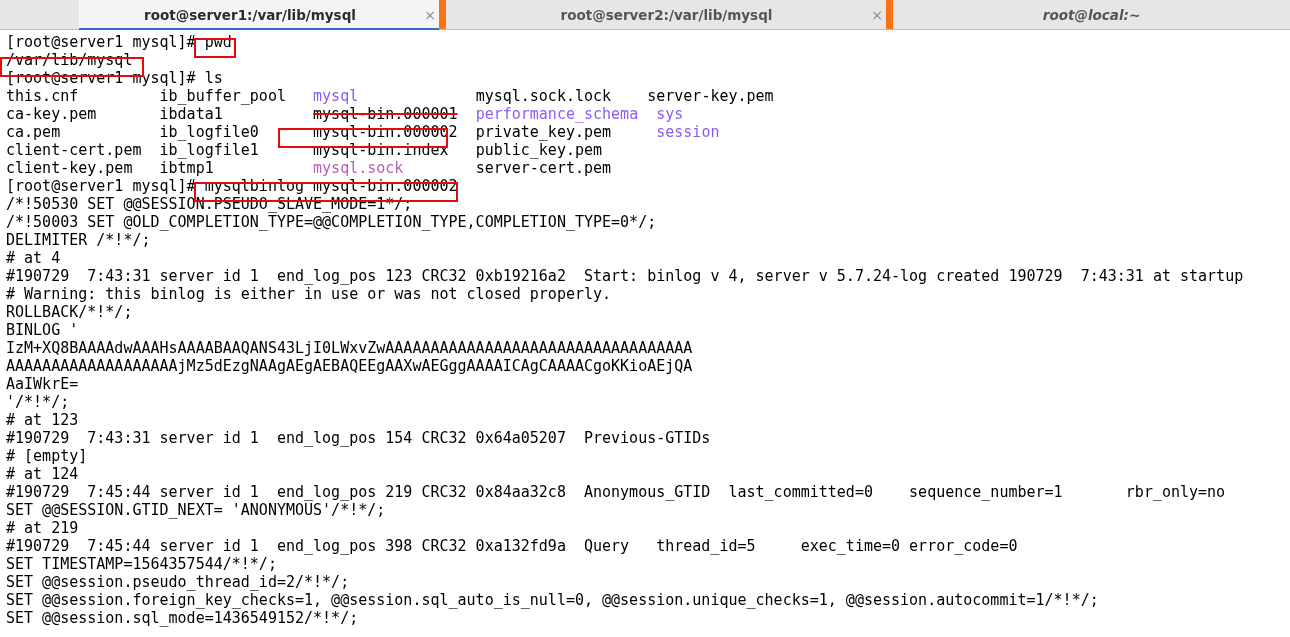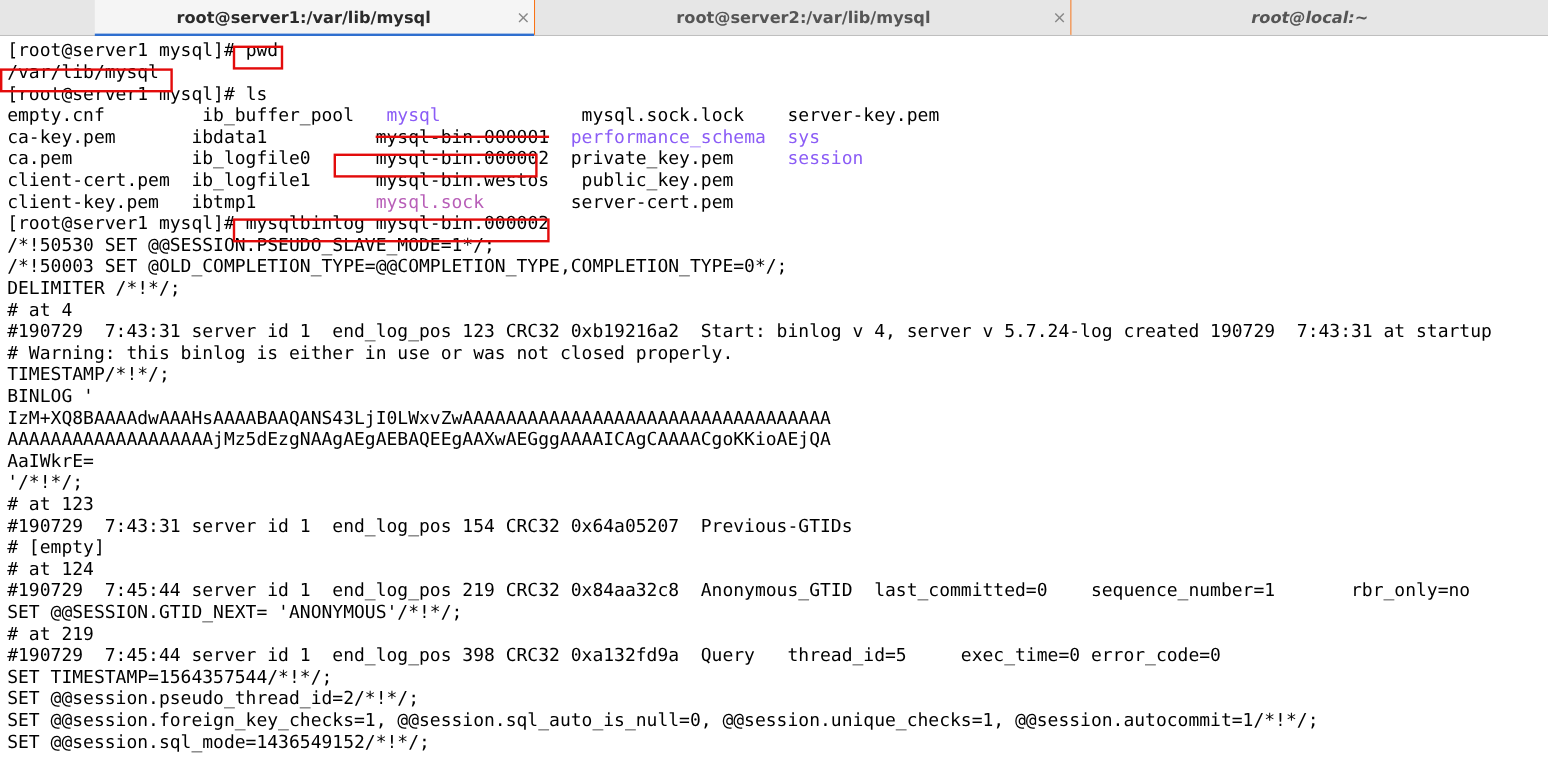--- a/index.html
+++ b/index.html
@@ -29,21 +29,21 @@
     background: #e6e6e6;
   }
   .tab {
     position: relative;
     display: flex;
     align-items: center;
     height: 29px;
     box-sizing: border-box;
     background: #e6e6e6;
     color: #555;
-    border-right: 1px solid #f97316;
+    border-right: 7px solid #f97316;
     font-family: "DejaVu Sans", "Liberation Sans", Cantarell, sans-serif;
     font-size: 13.5px;
     font-weight: 700;
   }
   .tab.active {
     background: #f5f5f5;
     color: #2b2b2b;
   }
   .tab .tab-title {
     flex: 1;
@@ -107,33 +107,33 @@
     </div>
 
     <div class="tab" style="width:397px; border-right:none;font-style:italic;">
       <span class="tab-title">root@local:~</span>
     </div>
   </div>
 
   <div class="terminal"><span>[root@server1 mysql]# </span><span>pwd</span>
 <span>/var/lib/mysql</span>
 <span>[root@server1 mysql]# </span><span>ls</span>
-<span><span>empty.cnf</span>         <span>ib_buffer_pool</span>   <span class="blue-dir">mysql</span>             <span>mysql.sock.lock</span>    <span>server-key.pem</span></span>
+<span><span>this.cnf</span>         <span>ib_buffer_pool</span>   <span class="blue-dir">mysql</span>             <span>mysql.sock.lock</span>    <span>server-key.pem</span></span>
 <span><span>ca-key.pem</span>       <span>ibdata1</span>          <span class="strike">mysql-bin.000001</span>  <span class="blue-dir">performance_schema</span>  <span class="blue-dir">sys</span></span>
 <span><span>ca.pem</span>           <span>ib_logfile0</span>      <span>mysql-bin.000002</span>  <span>private_key.pem</span>     <span class="blue-dir">session</span></span>
-<span><span>client-cert.pem</span>  <span>ib_logfile1</span>      <span>mysql-bin.westos</span>   <span>public_key.pem</span></span>
+<span><span>client-cert.pem</span>  <span>ib_logfile1</span>      <span>mysql-bin.index</span>   <span>public_key.pem</span></span>
 <span><span>client-key.pem</span>   <span>ibtmp1</span>           <span class="purple-sock">mysql.sock</span>        <span>server-cert.pem</span></span>
 <span>[root@server1 mysql]# </span><span>mysqlbinlog mysql-bin.000002</span>
 <span>/*!50530 SET @@SESSION.PSEUDO_SLAVE_MODE=1*/;</span>
 <span>/*!50003 SET @OLD_COMPLETION_TYPE=@@COMPLETION_TYPE,COMPLETION_TYPE=0*/;</span>
 <span>DELIMITER /*!*/;</span>
 <span># at 4</span>
 <span>#190729  7:43:31 server id 1  end_log_pos 123 CRC32 0xb19216a2  Start: binlog v 4, server v 5.7.24-log created 190729  7:43:31 at startup</span>
 <span># Warning: this binlog is either in use or was not closed properly.</span>
-<span>TIMESTAMP/*!*/;</span>
+<span>ROLLBACK/*!*/;</span>
 <span>BINLOG '</span>
 <span>IzM+XQ8BAAAAdwAAAHsAAAABAAQANS43LjI0LWxvZwAAAAAAAAAAAAAAAAAAAAAAAAAAAAAAAAAA</span>
 <span>AAAAAAAAAAAAAAAAAAAjMz5dEzgNAAgAEgAEBAQEEgAAXwAEGggAAAAICAgCAAAACgoKKioAEjQA</span>
 <span>AaIWkrE=</span>
 <span>'/*!*/;</span>
 <span># at 123</span>
 <span>#190729  7:43:31 server id 1  end_log_pos 154 CRC32 0x64a05207  Previous-GTIDs</span>
 <span># [empty]</span>
 <span># at 124</span>
 <span>#190729  7:45:44 server id 1  end_log_pos 219 CRC32 0x84aa32c8  Anonymous_GTID  last_committed=0    sequence_number=1       rbr_only=no</span>

